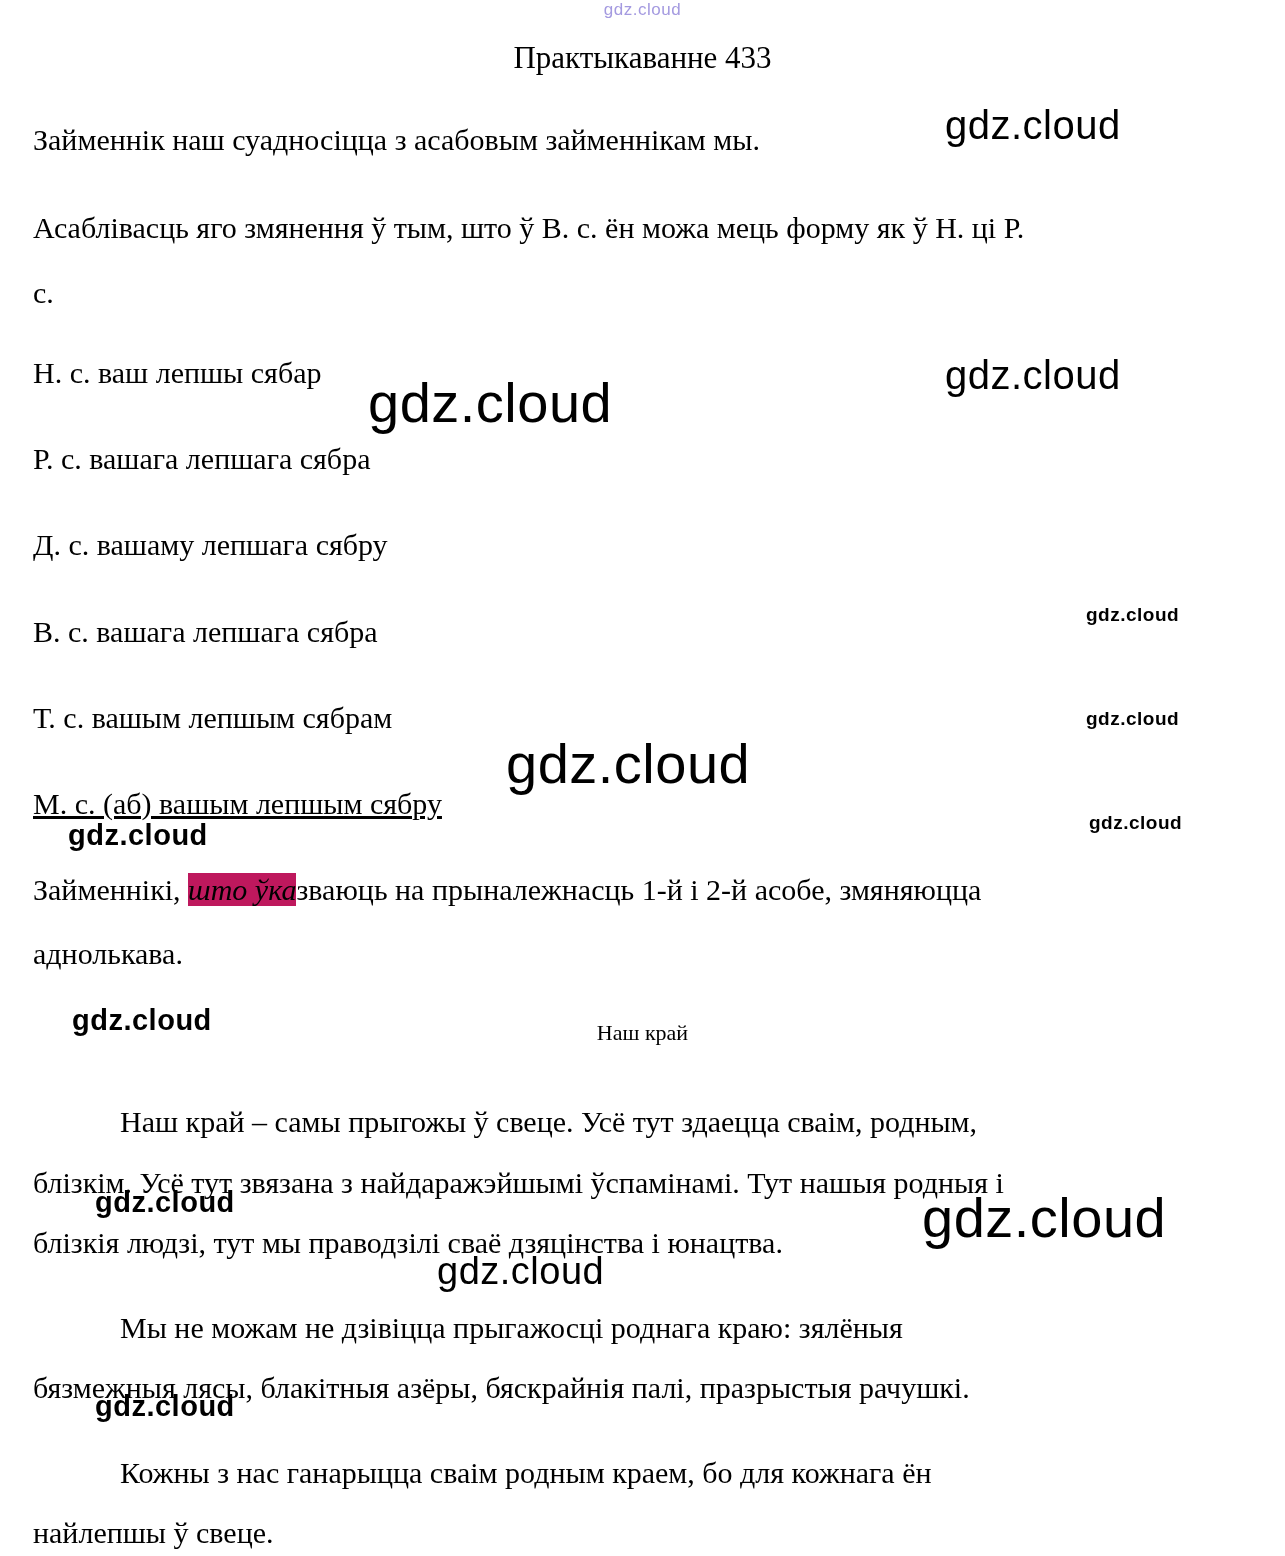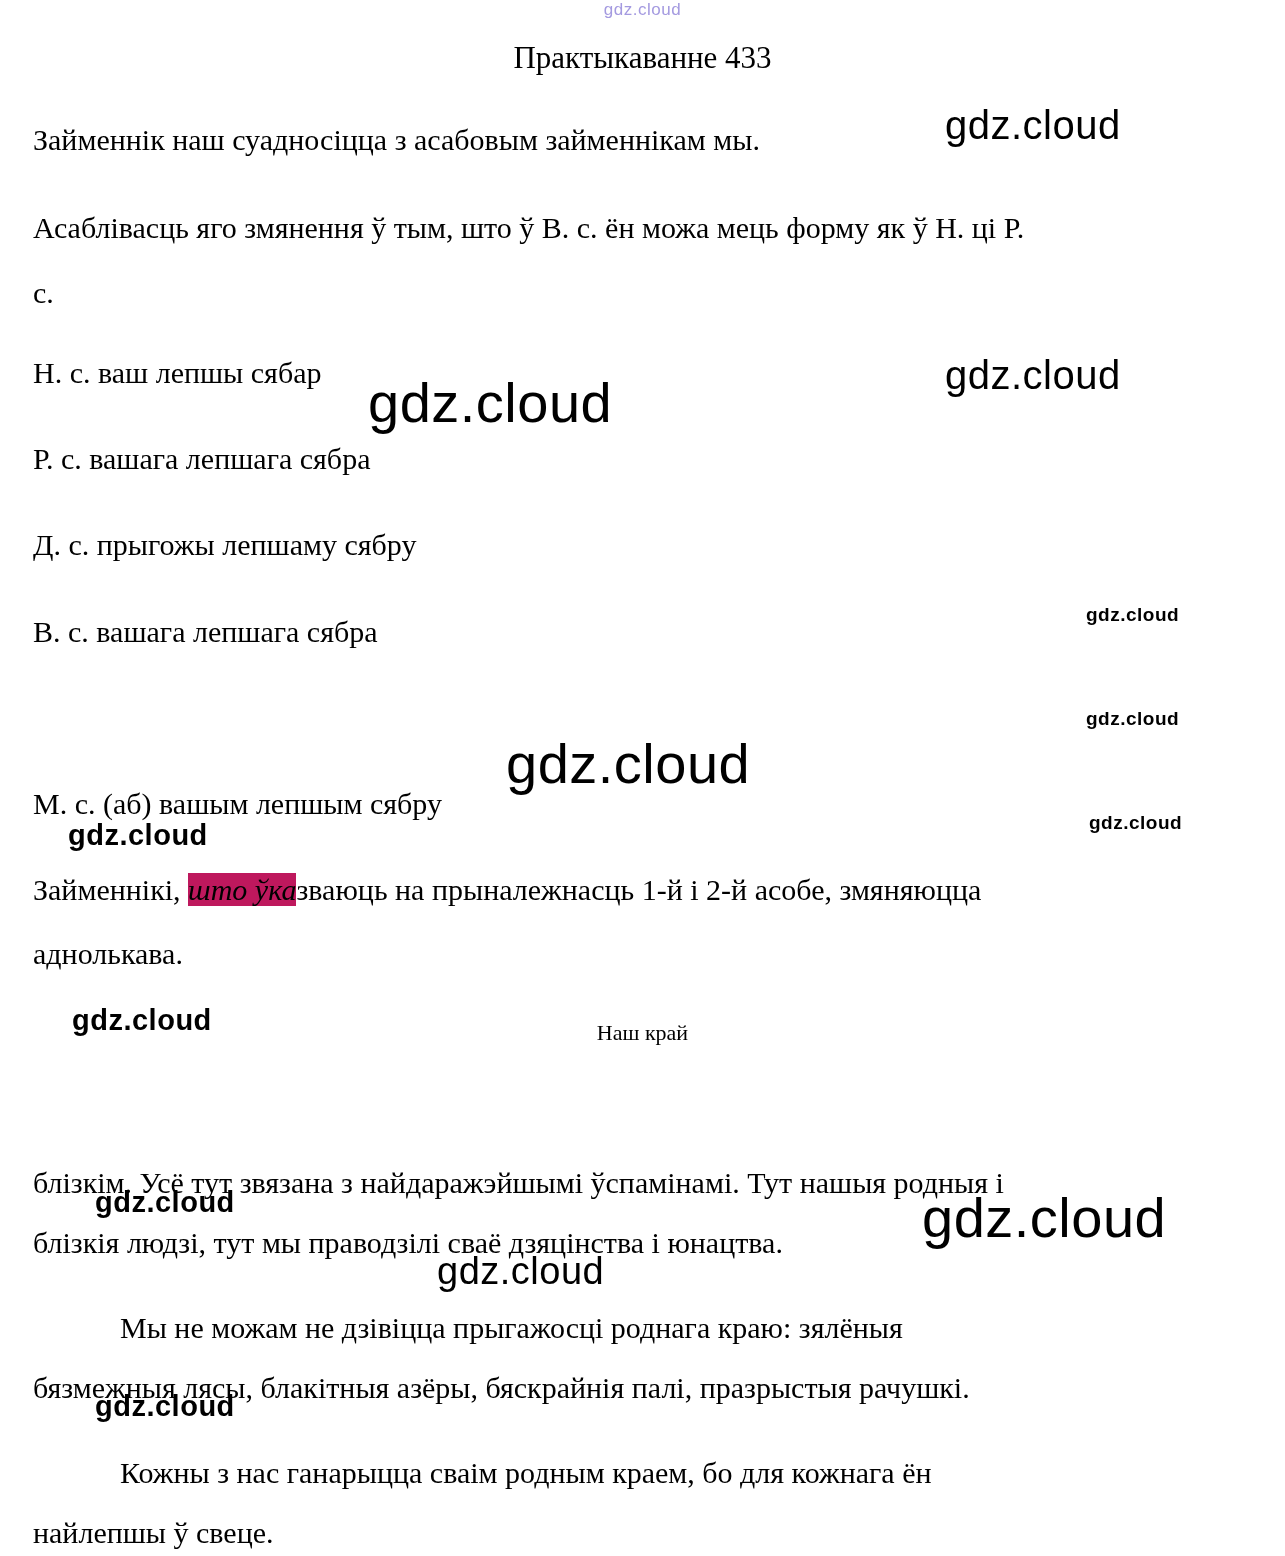--- a/index.html
+++ b/index.html
@@ -42,21 +42,21 @@
   
   .t-title   { top:40px;  font-size:31px; }
   .t-intro   { top:123px;  left:33px; }
   .t-note1   { top:211px;  left:33px; }
   .t-note2   { top:276px;  left:33px; }
   .t-case0   { top:356px;  left:33px; }
   .t-case1   { top:442px;  left:33px; }
   .t-case2   { top:528px;  left:33px; }
   .t-case3   { top:615px;  left:33px; }
   .t-case4   { top:701px;  left:33px; }
-  .t-case5   { top:787px;  left:33px; }
+  .t-case5   { top:787px;  left:33px;text-decoration:underline; }
   .t-conc1   { top:873px;  left:33px; }
   .t-conc2   { top:937px;  left:33px; }
   .t-etitle  { top:1020px; font-size:22px; }
   .t-p1l1    { top:1105px; left:120px; }
   .t-p1l2    { top:1166px; left:33px; }
   .t-p1l3    { top:1226px; left:33px; }
   .t-p2l1    { top:1311px; left:120px; }
   .t-p2l2    { top:1371px; left:33px; }
   .t-p3l1    { top:1456px; left:120px; }
   .t-p3l2    { top:1516px; left:33px;font-family:Liberation Serif, serif; }
@@ -98,31 +98,33 @@
 
   <div class="line center bold t-title">Практыкаванне 433</div>
 
   <div class="line t-intro">Займеннік наш суадносіцца з асабовым займеннікам мы.</div>
 
   <div class="line t-note1">Асаблівасць яго змянення ў тым, што ў В. с. ён можа мець форму як ў Н. ці Р.</div>
   <div class="line t-note2">с.</div>
 
   <div class="line t-case0">Н. с. ваш лепшы сябар</div>
   <div class="line t-case1">Р. с. вашага лепшага сябра</div>
-  <div class="line t-case2">Д. с. прыгожы лепшаму сябру</div>
+  <div class="line t-case2">Д. с. вашаму лепшага сябру</div>
   <div class="line t-case3">В. с. вашага лепшага сябра</div>
+  <div class="line t-case4">Т. с. вашым лепшым сябрам</div>
   <div class="line t-case5">М. с. (аб) вашым лепшым сябру</div>
 
   <div class="line t-conc1">
     <span>Займеннікі, </span><span class="hl">што ўка</span><span>зваюць на прыналежнасць 1-й і 2-й асобе, змяняюцца</span>
   </div>
   <div class="line t-conc2">аднолькава.</div>
 
   <div class="line center bold t-etitle">Наш край</div>
 
+  <div class="line t-p1l1">Наш край – самы прыгожы ў свеце. Усё тут здаецца сваім, родным,</div>
   <div class="line t-p1l2">блізкім. Усё тут звязана з найдаражэйшымі ўспамінамі. Тут нашыя родныя і</div>
   <div class="line t-p1l3">блізкія людзі, тут мы праводзілі сваё дзяцінства і юнацтва.</div>
 
   <div class="line t-p2l1">Мы не можам не дзівіцца прыгажосці роднага краю: зялёныя</div>
   <div class="line t-p2l2">бязмежныя лясы, блакітныя азёры, бяскрайнія палі, празрыстыя рачушкі.</div>
 
   <div class="line t-p3l1">Кожны з нас ганарыцца сваім родным краем, бо для кожнага ён</div>
   <div class="line t-p3l2">найлепшы ў свеце.</div>
 
 </div>

